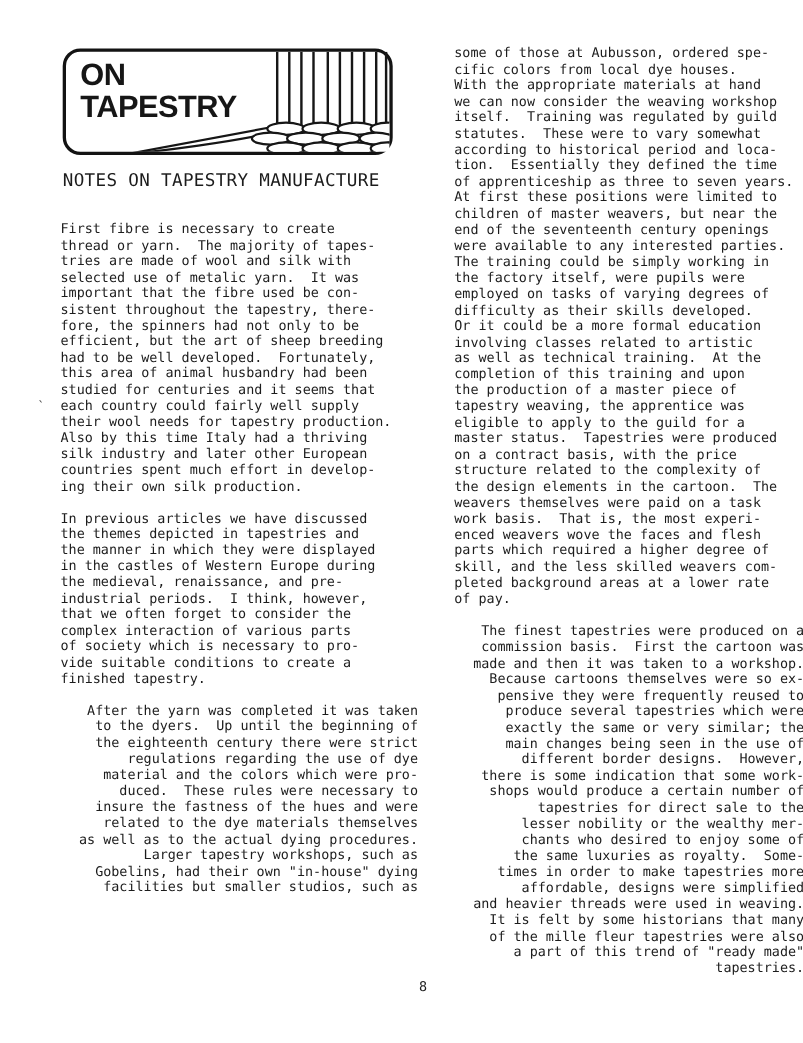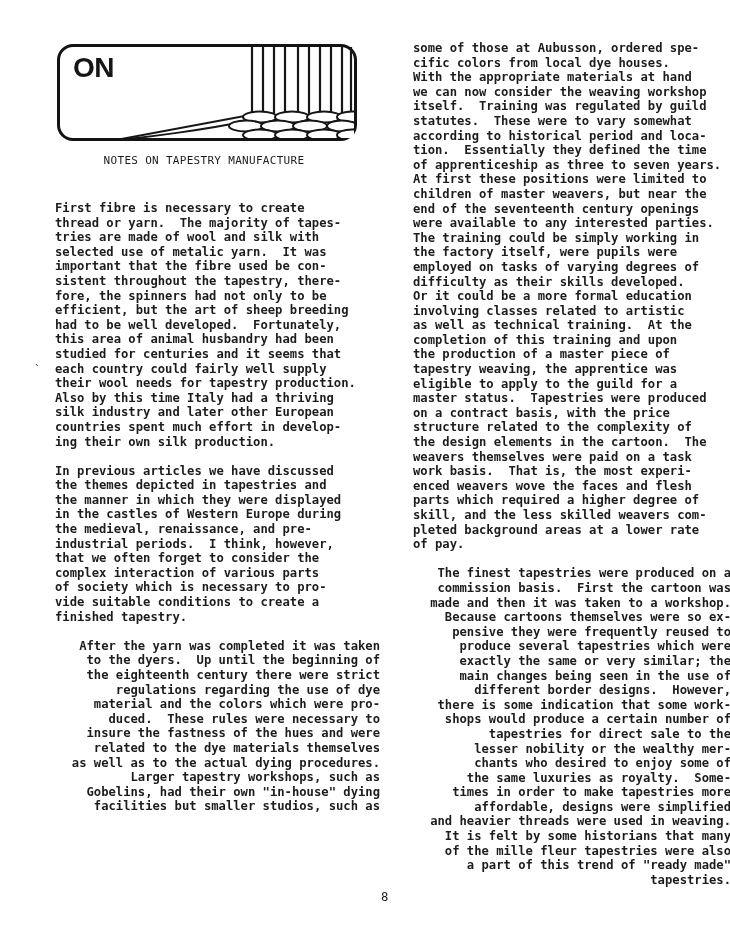--- a/index.html
+++ b/index.html
@@ -36,37 +36,36 @@
     position: absolute;
     left: 0; top: 0;
     width: 294px; height: 91px;
     z-index: 1;
   }
   
   .heading {
     position: absolute;
     left: 57px; top: 154px;
     width: 294px;
-    text-align: center;
-    font-size: 11px;
+    text-align: left;
+    font-size: 16px;
     letter-spacing: 0.3px;
     white-space: pre;
   }
   
   .col {
     position: absolute;
     font-size: 12.2px;
     line-height: 14.6px;
   }
   .col-left  { left: 55px;  top: 201px; width: 325px; }
   .col-right { left: 413px; top: 41px;  width: 318px; }
   p.doc {
     white-space: pre;
     margin: 0 0 14.6px 0;
-    font-weight: bold;
   }
   p.doc:last-child { margin-bottom: 0; text-align: right; }
   
   .page-number {
     position: absolute;
     left: 381px; top: 890px;
     font-size: 12.2px;
   }
   .stray-mark {
     position: absolute;
@@ -111,20 +110,21 @@
         <ellipse cx="250" cy="79" rx="17" ry="5.5"></ellipse>
         <ellipse cx="282" cy="79" rx="15" ry="5.5"></ellipse>
         <ellipse cx="200" cy="88" rx="17" ry="5.5"></ellipse>
         <ellipse cx="232" cy="88" rx="17" ry="5.5"></ellipse>
         <ellipse cx="264" cy="88" rx="17" ry="5.5"></ellipse>
         <ellipse cx="292" cy="88" rx="15" ry="5.5"></ellipse>
       </g>
     </svg>
     <div class="logo-title">
       <div>ON</div>
+      <div>TAPESTRY</div>
     </div>
   </div>
 
   <div class="heading">NOTES ON TAPESTRY MANUFACTURE</div>
 
   <div class="stray-mark">`</div>
 
   <div class="col col-left">
     <p class="doc">First fibre is necessary to create
 thread or yarn.  The majority of tapes-

